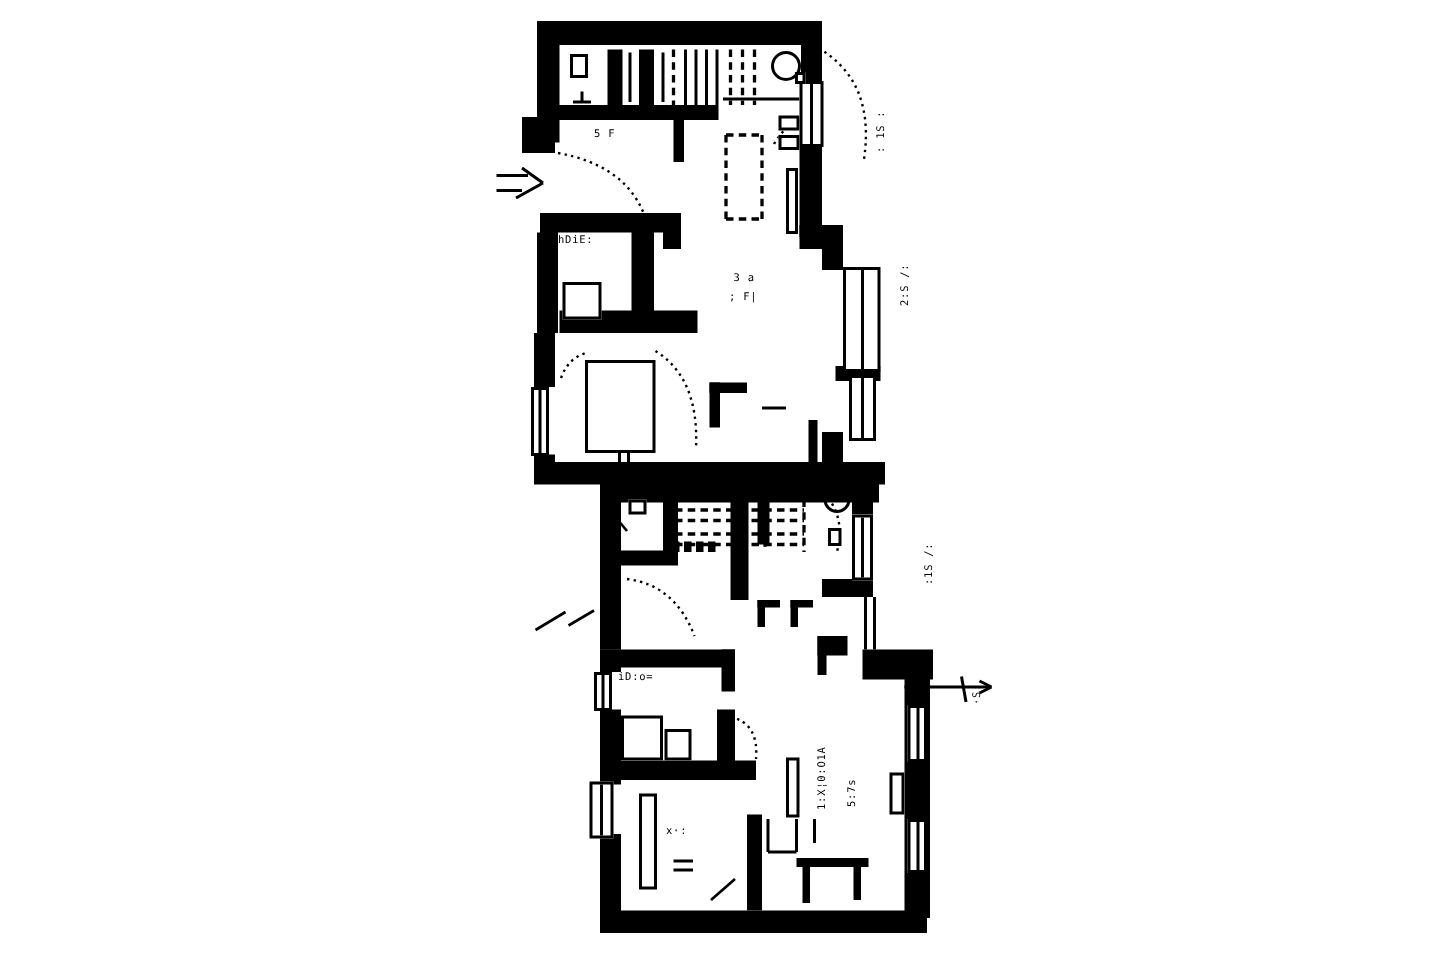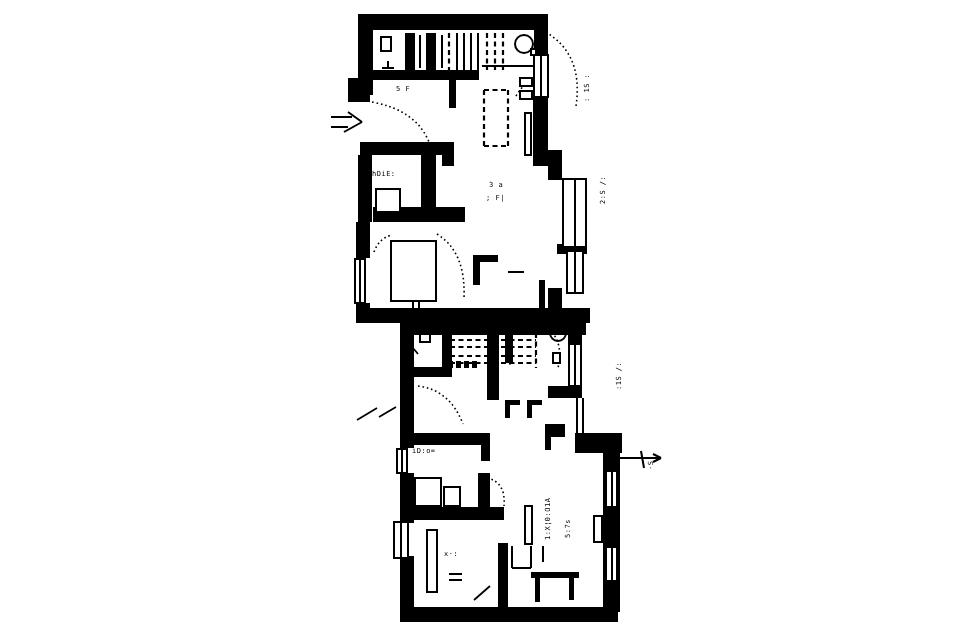--- a/index.html
+++ b/index.html
@@ -170,21 +170,21 @@
     <div class="fix" style="left: 519px; top: 90px; width: 14px; height: 10px;"></div>
     <div class="fix" style="left: 414px; top: 477px; width: 28px; height: 30px;"></div>
     <div class="fix" style="left: 443px; top: 486px; width: 18px; height: 21px;"></div>
     <div class="fix" style="left: 593px; top: 515px; width: 10px; height: 28px;"></div>
     <div class="fix" style="left: 524px; top: 505px; width: 9px; height: 40px;"></div>
     <div class="fix" style="left: 426px; top: 529px; width: 12px; height: 64px;"></div>
     <div class="fix" style="left: 419px; top: 333px; width: 12px; height: 10px;"></div>
     <div class="fix" style="left: 530px; top: 48px; width: 7px; height: 8px;"></div>
     <div class="fix" style="left: 552px; top: 352px; width: 9px; height: 12px;"></div>
     <div class="anno" style="left: 396px; top: 86px;">5 F</div>
-    <div class="anno" style="left: 372px; top: 171px;">hDiE:</div>
+    <div class="anno" style="left: 372px; top: 157px;">hDiE:</div>
     <div class="anno" style="left: 489px; top: 182px;">3 a</div>
     <div class="anno" style="left: 486px; top: 195px;">; F|</div>
     <div class="anno" style="left: 412px; top: 448px;">iD:o=</div>
     <div class="anno" style="left: 444px; top: 551px;">x·:</div>
     <div class="anno" style="left: 545px; top: 540px; transform: rotate(-90deg);">1:X¦0:O1A</div>
     <div class="anno" style="left: 565px; top: 538px; transform: rotate(-90deg);">5:7s</div>
     <div class="anno" style="left: 584px; top: 102px; transform: rotate(-90deg);">: 1S :</div>
     <div class="anno" style="left: 600px; top: 204px; transform: rotate(-90deg);">2:S /:</div>
     <div class="anno" style="left: 616px; top: 390px; transform: rotate(-90deg);">:1S /:</div>
     <div class="anno" style="left: 648px; top: 470px; transform: rotate(-90deg);">·S:</div>

